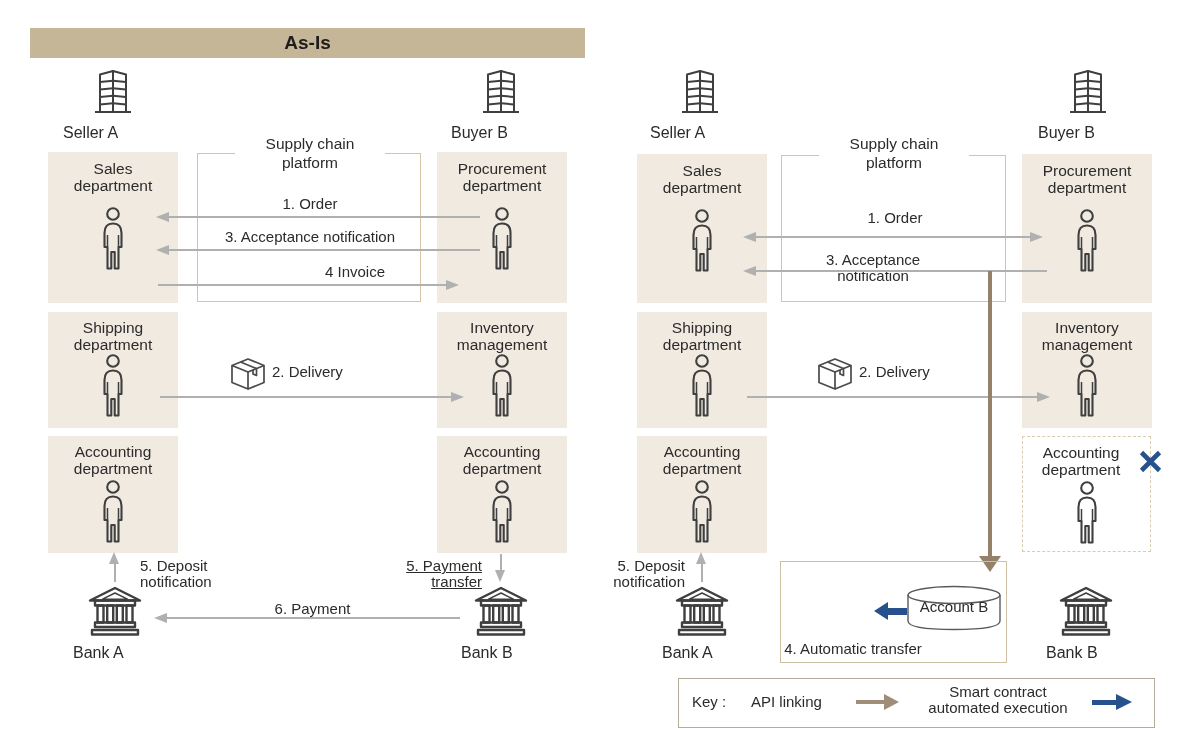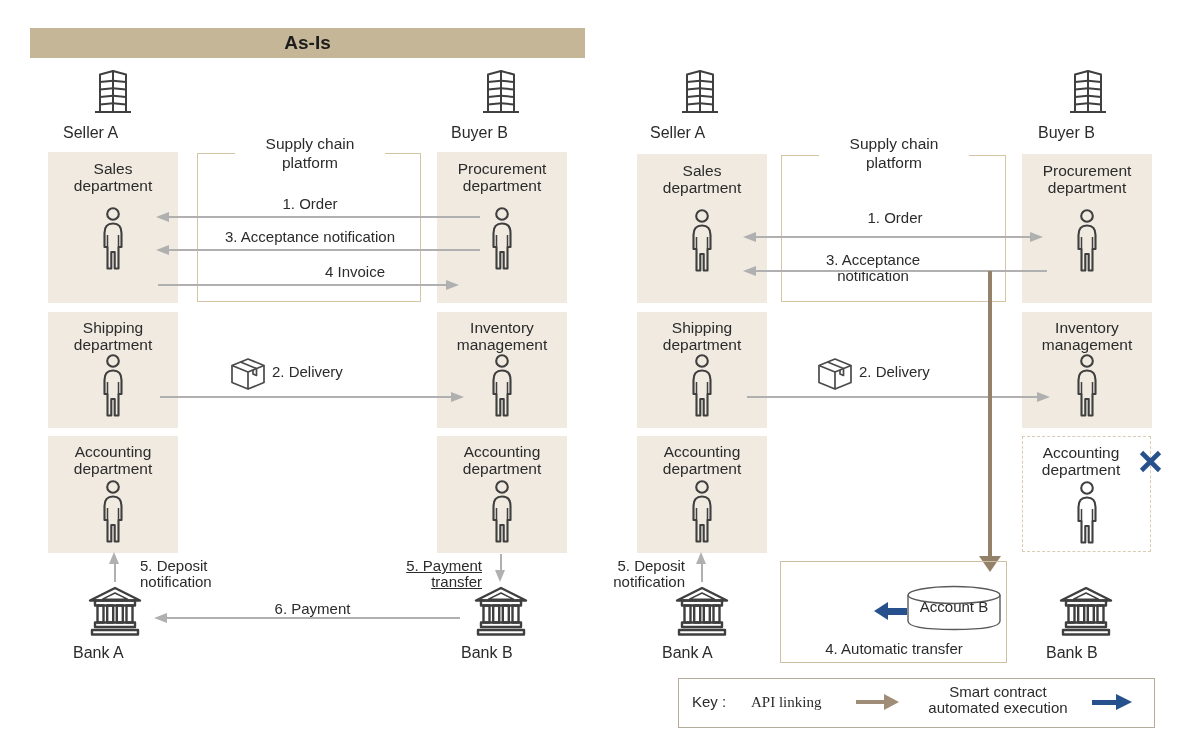--- a/index.html
+++ b/index.html
@@ -345,39 +345,39 @@
     <span class="icon-slot"><svg width="96" height="47" viewBox="0 0 96 47">
           <g stroke="#5a5a5a" stroke-width="1.4" fill="#ffffff">
             <path d="M2,10 L2,36 Q2,44.5 48,44.5 Q94,44.5 94,36 L94,10"></path>
             <ellipse cx="48" cy="10" rx="46" ry="8.5"></ellipse>
           </g>
         </svg></span>
     <div class="cl">Account B</div>
   </div>
   <div class="shaftb2" style="left:888px;top:608px;width:19px;"></div>
   <div class="tri tlb2" style="left:874px;top:602px;"></div>
-  <div class="lbl c" style="left:809px;top:641px;width:170px;">4. Automatic transfer</div>
+  <div class="lbl c" style="left:768px;top:641px;width:170px;">4. Automatic transfer</div>
 
   <span class="icon-slot" style="position:absolute;left:1058px;top:585px;"><svg width="56" height="54" viewBox="0 0 56 54">
         <g fill="none" stroke="#3f3f3f" stroke-width="2.4" stroke-linejoin="round">
           <path d="M28,3 L3,15.5 H53 Z"></path>
           <path d="M28,8 L15.5,14.2 H40.5 Z" stroke-width="1.5"></path>
           <rect x="8" y="15.5" width="40" height="5"></rect>
           <rect x="10.5" y="20.5" width="6" height="17"></rect>
           <rect x="20.2" y="20.5" width="6" height="17"></rect>
           <rect x="29.8" y="20.5" width="6" height="17"></rect>
           <rect x="39.5" y="20.5" width="6" height="17"></rect>
           <rect x="8" y="37.5" width="40" height="4.5"></rect>
           <rect x="5" y="45" width="46" height="4.5"></rect>
         </g>
       </svg></span>
   <div class="name" style="left:1046px;top:644px;width:80px;">Bank B</div>
 
   <div class="keybox" style="left:678px;top:678px;width:475px;height:48px;"></div>
   <div class="lbl" style="left:692px;top:694px;">Key :</div>
-  <div class="lbl" style="left:751px;top:694px;font-family:Liberation Serif, serif;">API linking</div>
+  <div class="lbl" style="left:751px;top:694px;">API linking</div>
   <div class="hlb" style="left:856px;top:700px;width:28px;"></div>
   <div class="tri trb" style="left:884px;top:694px;"></div>
   <div class="lbl c" style="left:906px;top:684px;width:184px;line-height:15.5px;"><span>Smart contract</span><br><span>automated execution</span></div>
   <div class="hlb2" style="left:1092px;top:700px;width:24px;"></div>
   <div class="tri trb2" style="left:1116px;top:693.5px;"></div>
 
 </div>
 
 </body></html>

